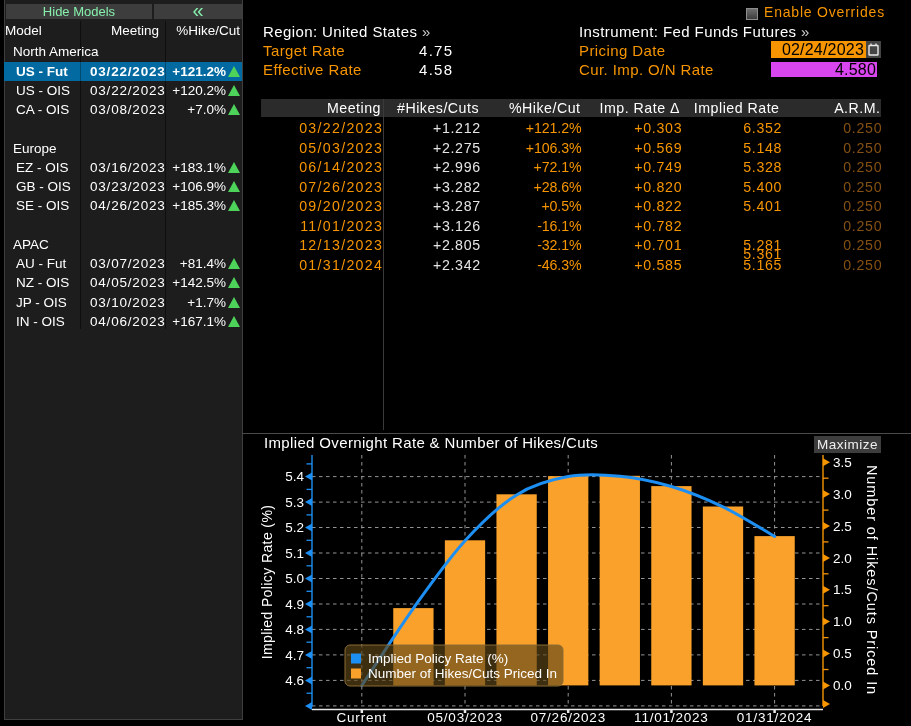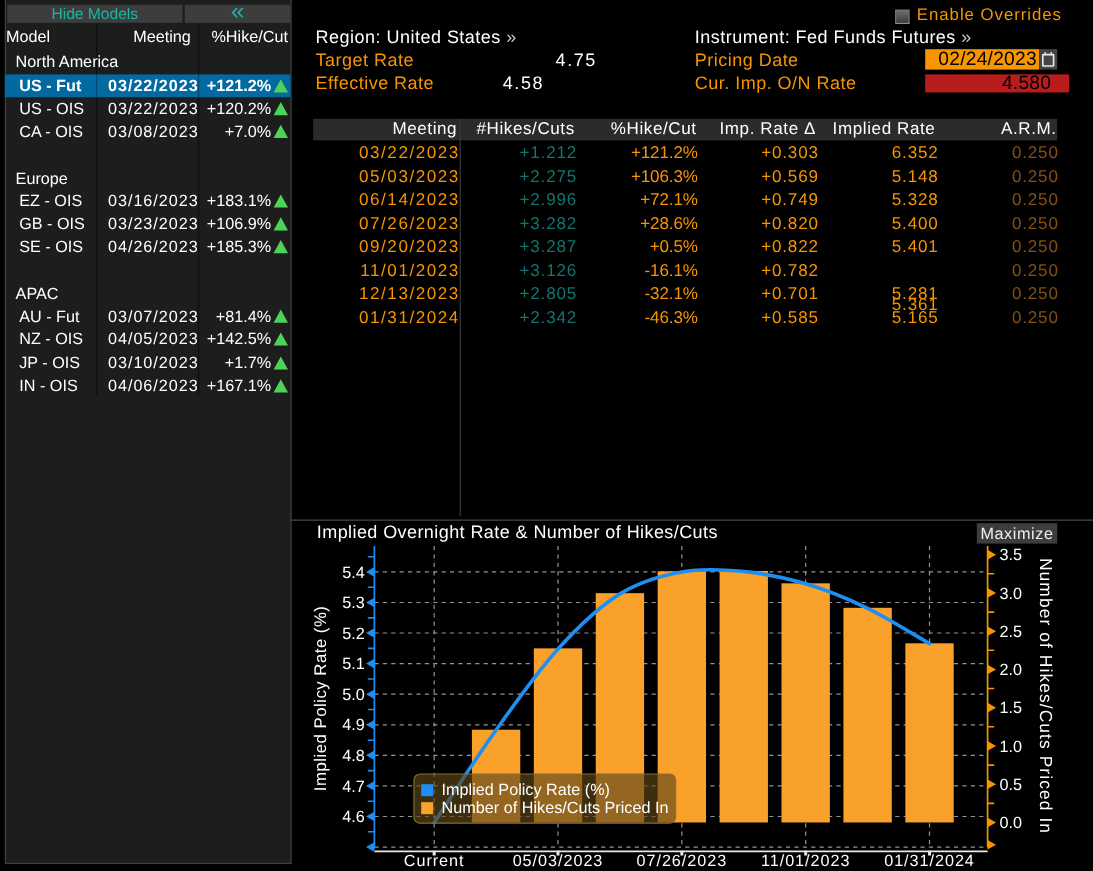--- a/index.html
+++ b/index.html
@@ -1,25 +1,25 @@
 <!DOCTYPE html>
 <html><head><meta charset="utf-8">
 <style>
 html,body{margin:0;padding:0;background:#000;}
 body{width:911px;height:726px;position:relative;overflow:hidden;
   font-family:"Liberation Sans",sans-serif;-webkit-font-smoothing:antialiased;}
 .abs{position:absolute;}
 .amb{color:#f79500;}
 .wht{color:#fff;}
-.yel{color:#0f766e;}
+.yel{color:#e5e5e5;}
 .dim{color:#855013;}
 .gry{color:#9e9e9e;}
 
 #sidebar{position:absolute;left:4px;top:0;width:237px;height:719px;background:#1d1d1d;border:1px solid #3f3f3f;border-top:none;}
-.btn{position:absolute;top:4px;height:15px;background:#3d3d3d;color:#14b8a6;
+.btn{position:absolute;top:4px;height:15px;background:#3d3d3d;color:#86efac;
   font-size:13px;line-height:15px;text-align:center;}
 #sep1{position:absolute;left:80px;top:21px;width:1px;height:308px;background:#0e0e0e;}
 #sep2{position:absolute;left:165px;top:21px;width:1px;height:308px;background:#0e0e0e;}
 .shead{position:absolute;top:21px;height:19px;line-height:19px;font-size:13.5px;color:#fff;}
 .srow{position:absolute;left:0;width:238px;height:19.25px;line-height:19.25px;font-size:13.5px;color:#fff;}
 .srow .c1{position:absolute;left:12px;}
 .srow .c2{position:absolute;left:86px;width:75px;text-align:right;letter-spacing:0.8px;}
 .srow .c3{position:absolute;left:140px;width:82px;text-align:right;}
 .tri{position:absolute;left:224px;top:4px;width:0;height:0;
   border-left:6.5px solid transparent;border-right:6.5px solid transparent;
@@ -112,38 +112,38 @@
     <div class="srow" style="top:311.90px;left:4px;">
       <span class="c1">IN - OIS</span>
       <span class="c2">04/06/2023</span>
       <span class="c3">+167.1%</span>
       <span class="tri"></span>
     </div>
   </div>
 
 <div class="lab wht" style="left:263px;top:21.7px;">Region: United States <span style="color:#ccc;">»</span></div>
 <div class="lab amb" style="left:263px;top:40.7px;">Target Rate</div>
-<div class="lab wht" style="left:419px;top:40.7px;letter-spacing:1.3px;margin-left:44px;">4.75</div>
+<div class="lab wht" style="left:419px;top:40.7px;letter-spacing:1.3px;">4.75</div>
 <div class="lab amb" style="left:263px;top:59.7px;">Effective Rate</div>
 <div class="lab wht" style="left:419px;top:59.7px;letter-spacing:1.3px;">4.58</div>
 <div class="lab wht" style="left:579px;top:21.7px;">Instrument: Fed Funds Futures <span style="color:#ccc;">»</span></div>
 <div class="lab amb" style="left:579px;top:40.7px;">Pricing Date</div>
 <div class="lab amb" style="left:579px;top:59.7px;">Cur. Imp. O/N Rate</div>
 <div class="abs" style="left:745.5px;top:7.5px;width:10px;height:10px;background:linear-gradient(#6e6e6e,#3c3c3c);border:1px solid #8d8d8d;"></div>
 <div class="lab amb" style="left:764px;top:2.8px;font-size:14px;letter-spacing:0.8px;">Enable Overrides</div>
 <div class="abs" style="left:771px;top:40.5px;width:93px;height:17px;background:#f79500;color:#000;
   font-size:16px;line-height:17px;text-align:right;padding-right:2px;letter-spacing:0.2px;">02/24/2023</div>
 <div class="abs" style="left:865.5px;top:40.5px;width:15px;height:17px;background:#454545;">
 <svg width="15" height="17">
       <rect x="3" y="4.5" width="9" height="9.5" rx="0.5" fill="none" stroke="#e8e8e8" stroke-width="1.4"></rect>
       <line x1="5" y1="2.5" x2="5" y2="5" stroke="#e8e8e8" stroke-width="1.3"></line>
       <line x1="10" y1="2.5" x2="10" y2="5" stroke="#e8e8e8" stroke-width="1.3"></line>
     </svg></div>
-<div class="abs" style="left:771px;top:61.5px;width:105px;height:15.5px;background:#b91c1c;color:#000;
-  font-size:16px;line-height:15.5px;text-align:right;padding-right:15px;letter-spacing:0.2px;">4.580</div>
+<div class="abs" style="left:771px;top:61.5px;width:105px;height:15.5px;background:#d946ef;color:#000;
+  font-size:16px;line-height:15.5px;text-align:right;padding-right:1px;letter-spacing:0.2px;">4.580</div>
 
 <div id="thead"></div>
 <div id="tline"></div>
 <div id="tbody">
     <div class="th" style="left:251px;width:130px;">Meeting</div>
     <div class="th" style="left:349px;width:130px;">#Hikes/Cuts</div>
     <div class="th" style="left:450.5px;width:130px;">%Hike/Cut</div>
     <div class="th" style="left:550px;width:130px;">Imp. Rate Δ</div>
     <div class="th" style="left:649.5px;width:130px;">Implied Rate</div>
     <div class="th" style="left:750.5px;width:130px;">A.R.M.</div>

